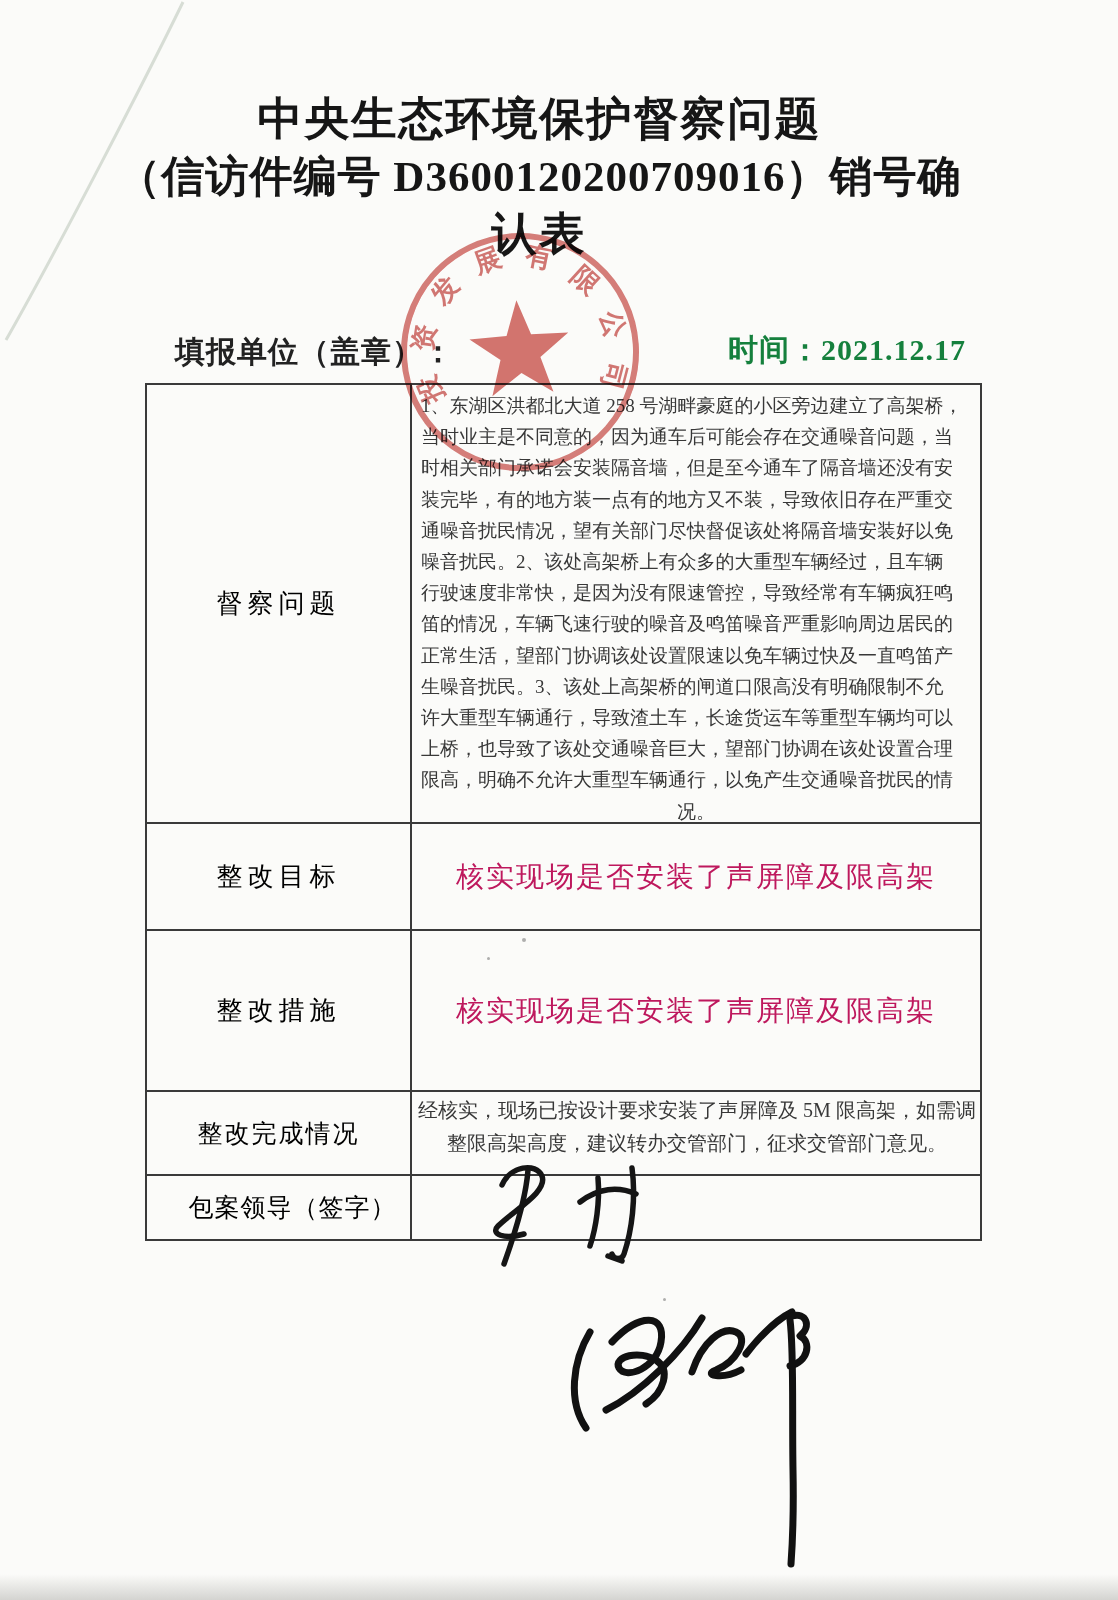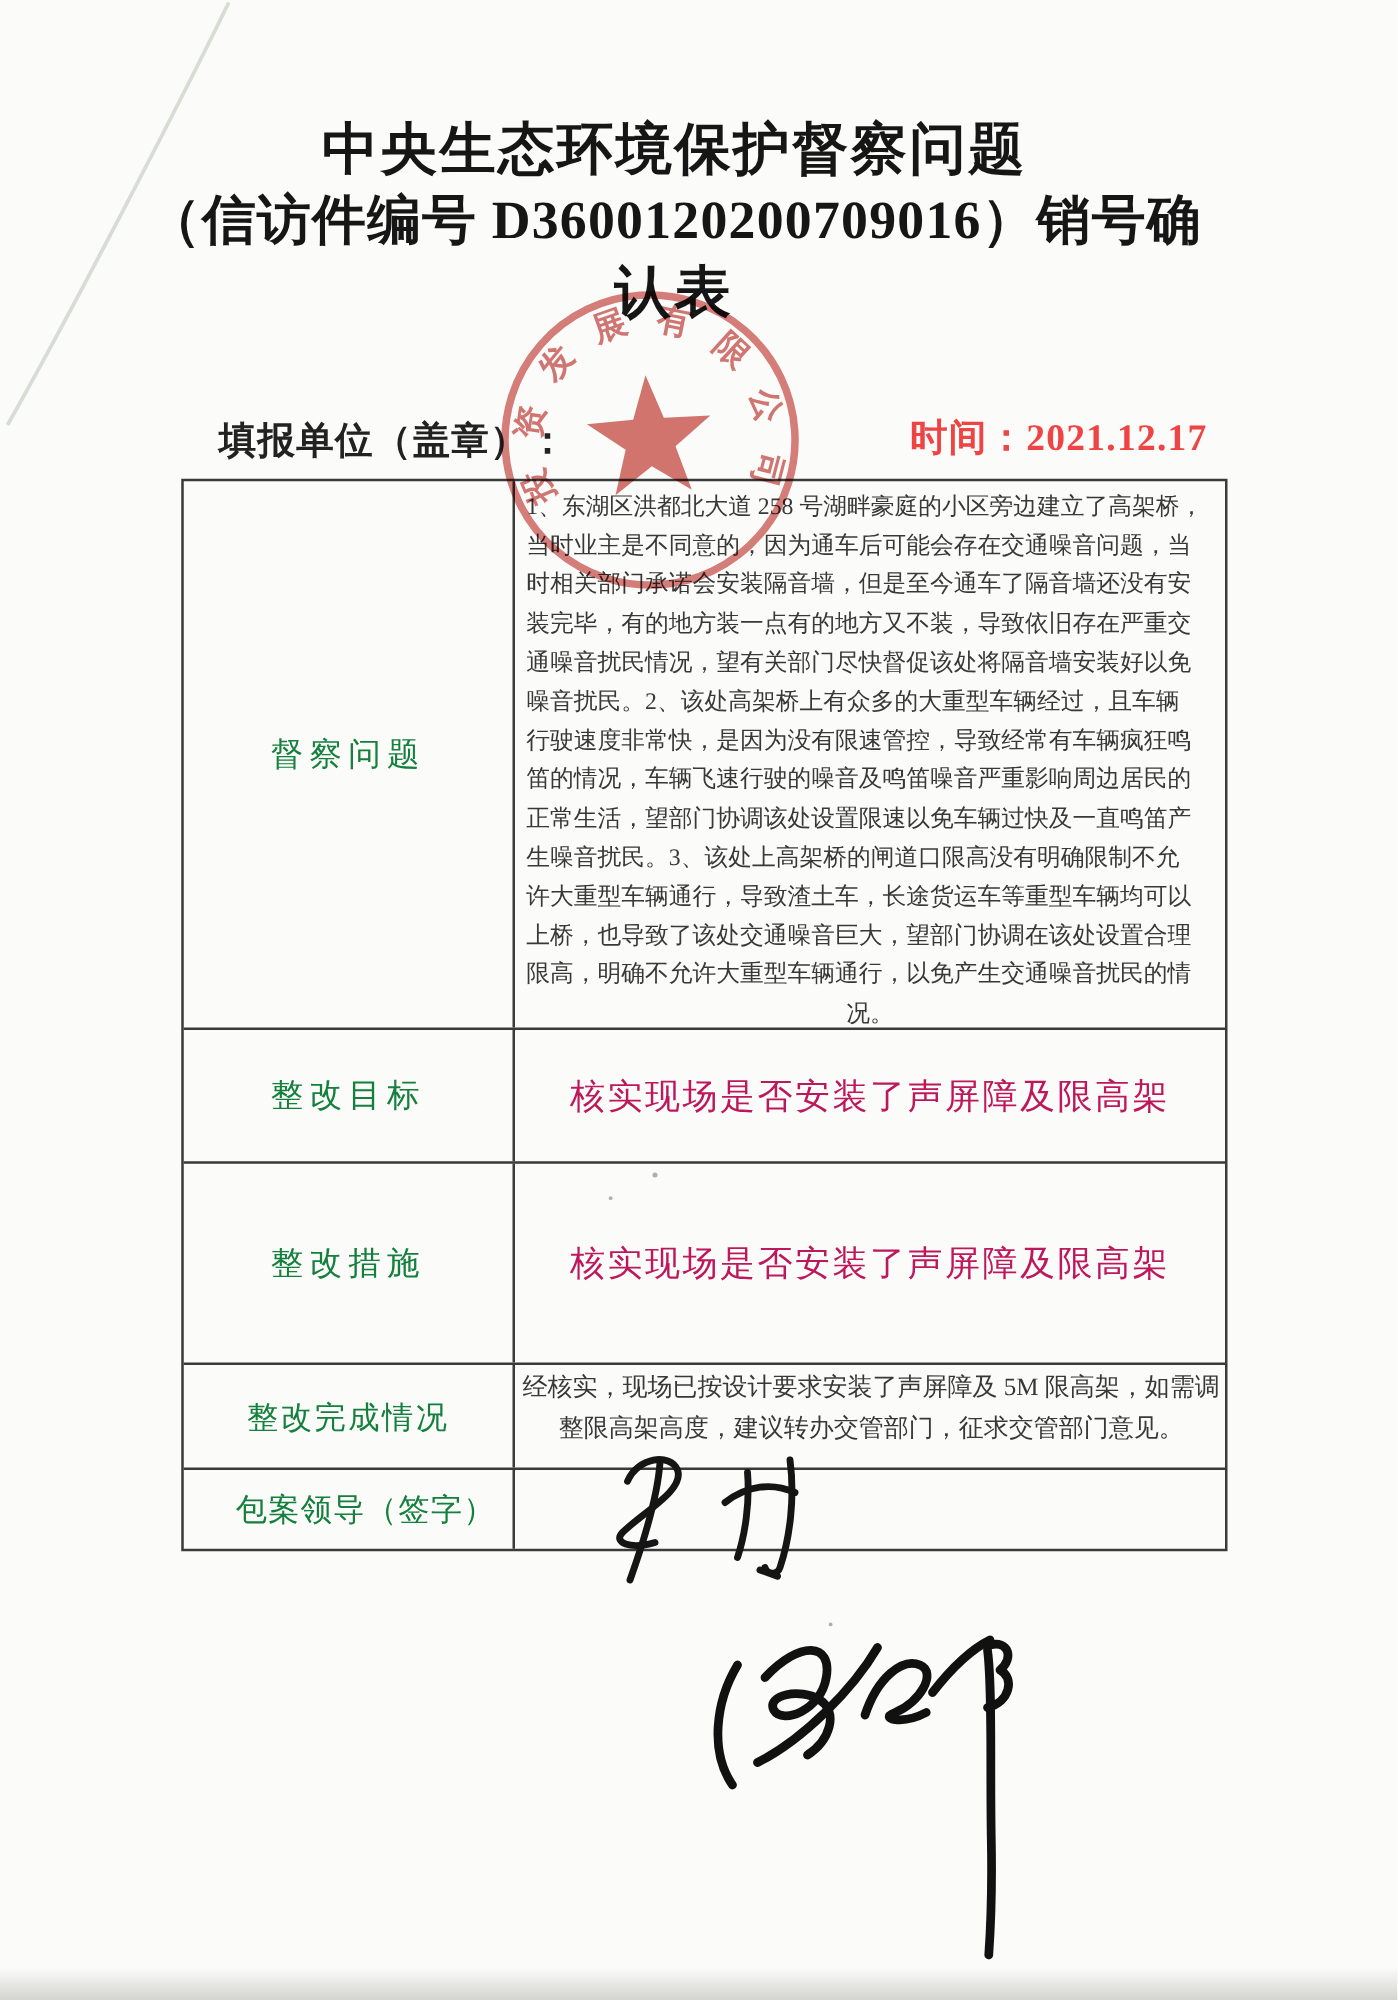--- a/index.html
+++ b/index.html
@@ -10,31 +10,31 @@
     color:#333;
   }
   .page{position:absolute;inset:0;}
   
   .title-wrap{position:absolute;top:90px;left:0;width:1079px;text-align:center;color:#161616;font-family:Liberation Serif, serif;}
   .title-l1{font-size:45px;font-weight:700;letter-spacing:2px;line-height:58px;}
   .title-l2{font-size:43px;font-weight:700;letter-spacing:1px;line-height:58px;}
   .title-l3{font-size:45px;font-weight:700;letter-spacing:3px;line-height:56px;}
   
   .meta-unit{position:absolute;left:175px;top:332px;font-size:30px;font-weight:700;color:#222;letter-spacing:1px;}
-  .meta-time{position:absolute;left:728px;top:330px;font-size:30px;font-weight:700;color:#ef4444;letter-spacing:1px;}
+  .meta-time{position:absolute;left:728px;top:330px;font-size:30px;font-weight:700;color:#15803d;letter-spacing:1px;}
   
   .doc-table{
     position:absolute;left:145px;top:383px;width:837px;
     border:2px solid #3a3a3a;box-sizing:border-box;background:transparent;
   }
   .t-row{display:flex;box-sizing:border-box;border-top:2px solid #3a3a3a;}
   .t-row:first-child{border-top:none;}
   .t-label{
     width:263px;flex:0 0 263px;display:flex;align-items:center;justify-content:center;
-    box-sizing:border-box;text-align:center;color:#15803d;
+    box-sizing:border-box;text-align:center;color:#000000;
   }
   .t-content{
     flex:1;border-left:2px solid #3a3a3a;box-sizing:border-box;position:relative;color:#363636;
   }
   .lbl-lg{font-size:26px;letter-spacing:5px;}
   .lbl-md{font-size:25px;letter-spacing:1px;padding-left:28px;}
   .lbl-multi{font-size:26px;letter-spacing:4px;line-height:64px;white-space:pre-line;}
   .problem-text{
     white-space:pre-line;font-size:19px;line-height:31.2px;
     padding:5px 2px 0 9px;text-align:left;color:#383838;

